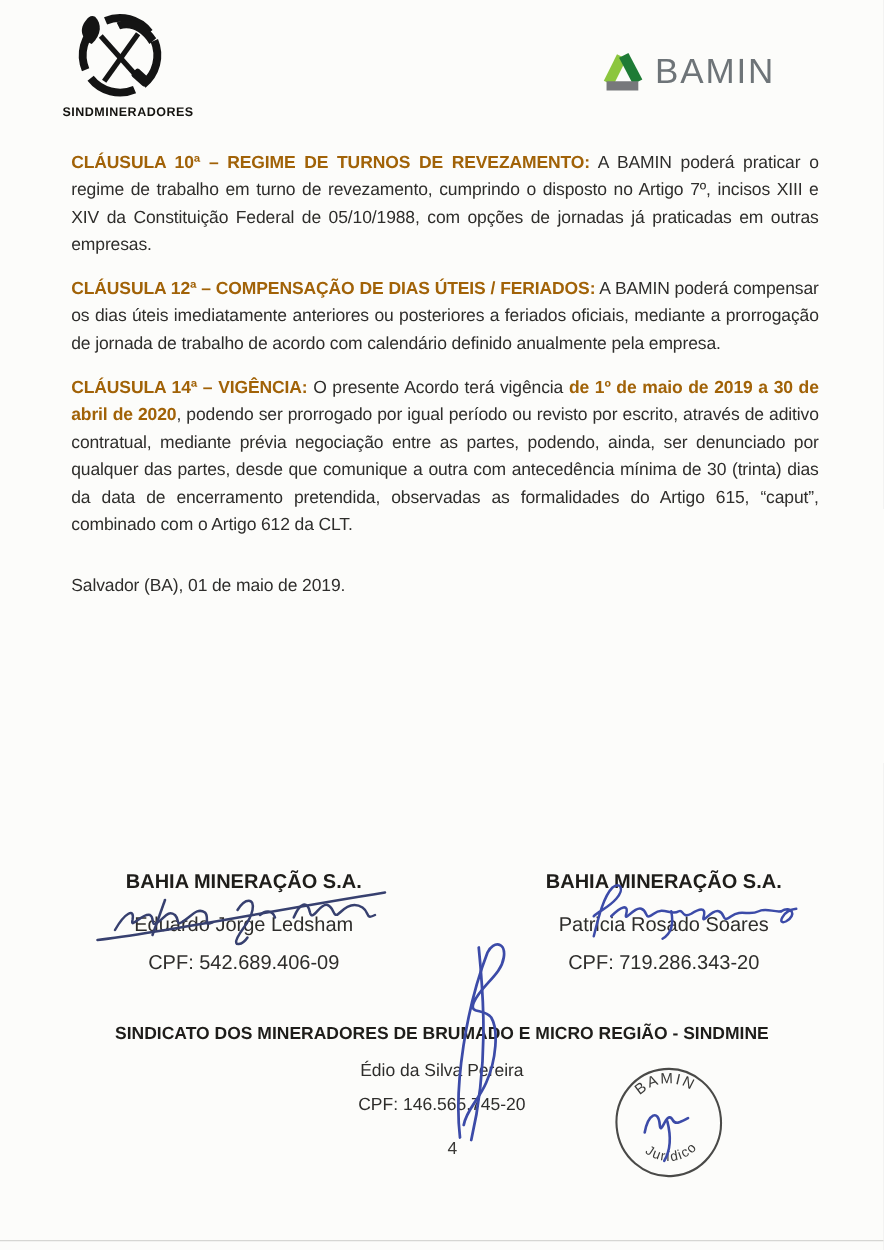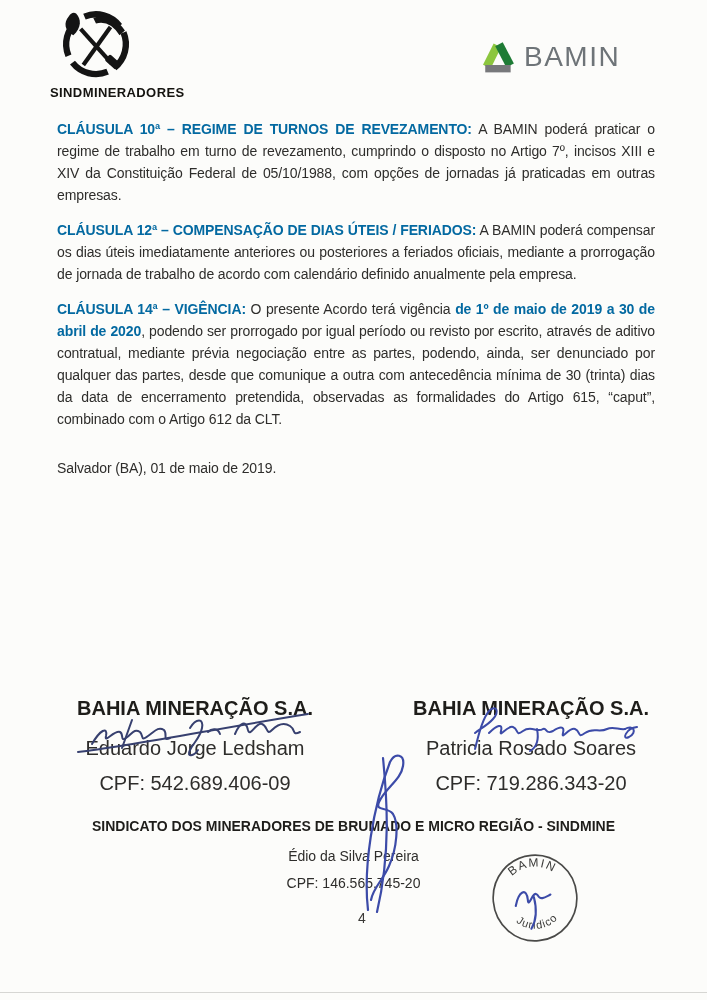--- a/index.html
+++ b/index.html
@@ -5,33 +5,33 @@
   html,body{margin:0;padding:0;background:#e8e8e6;}
   .page{
     position:relative;width:707px;height:1000px;margin:0 auto;
     background:#fcfcfa;overflow:hidden;
     font-family:"Liberation Sans","DejaVu Sans",sans-serif;
     color:#2e2d2b;
   }
   
   .sind-logo{position:absolute;left:50px;top:8px;width:92px;text-align:center;}
   .sind-logo .emblem{display:block;margin:0 auto;}
-  .sind-logo .label{font-size:13px;font-weight:bold;letter-spacing:.4px;color:#14130f;margin-top:1px;}
+  .sind-logo .label{font-size:10px;font-weight:bold;letter-spacing:.4px;color:#14130f;margin-top:1px;}
   .bamin-logo{position:absolute;left:481px;top:40px;display:flex;align-items:center;gap:7px;}
   .bamin-logo .word{font-size:28px;color:#6e7478;letter-spacing:1.5px;font-weight:400;}
   
   .doc-body{position:absolute;left:57px;top:118px;width:598px;}
   .doc-body p{
     margin:0 0 13px 0;font-size:14px;line-height:22px;letter-spacing:-0.1px;
     text-align:justify;
   }
-  .doc-body p b{color:#0369a1;}
+  .doc-body p b{color:#a16207;}
   .date-line{text-align:center;margin-top:27px !important;}
   
-  .sig-row{position:absolute;top:697px;left:0;width:707px;height:90px;font-size:20px;}
+  .sig-row{position:absolute;top:697px;left:0;width:707px;height:90px;font-size:16px;}
   .sig-block{position:absolute;width:246px;text-align:center;}
   .sig-block.left{left:72px;} .sig-block.right{left:408px;}
   .sig-company{font-weight:bold;color:#1e1d1a;}
   .sig-name{margin-top:17px;}
   .sig-cpf{margin-top:12px;}
   .union-block{position:absolute;top:818px;left:0;width:707px;text-align:center;font-size:14px;}
   .union-title{font-weight:bold;color:#1e1d1a;}
   .union-name{margin-top:14px;}
   .union-cpf{margin-top:11px;}
   .page-num{position:absolute;top:910px;left:0;width:724px;text-align:center;font-size:14px;color:#3a3936;}

